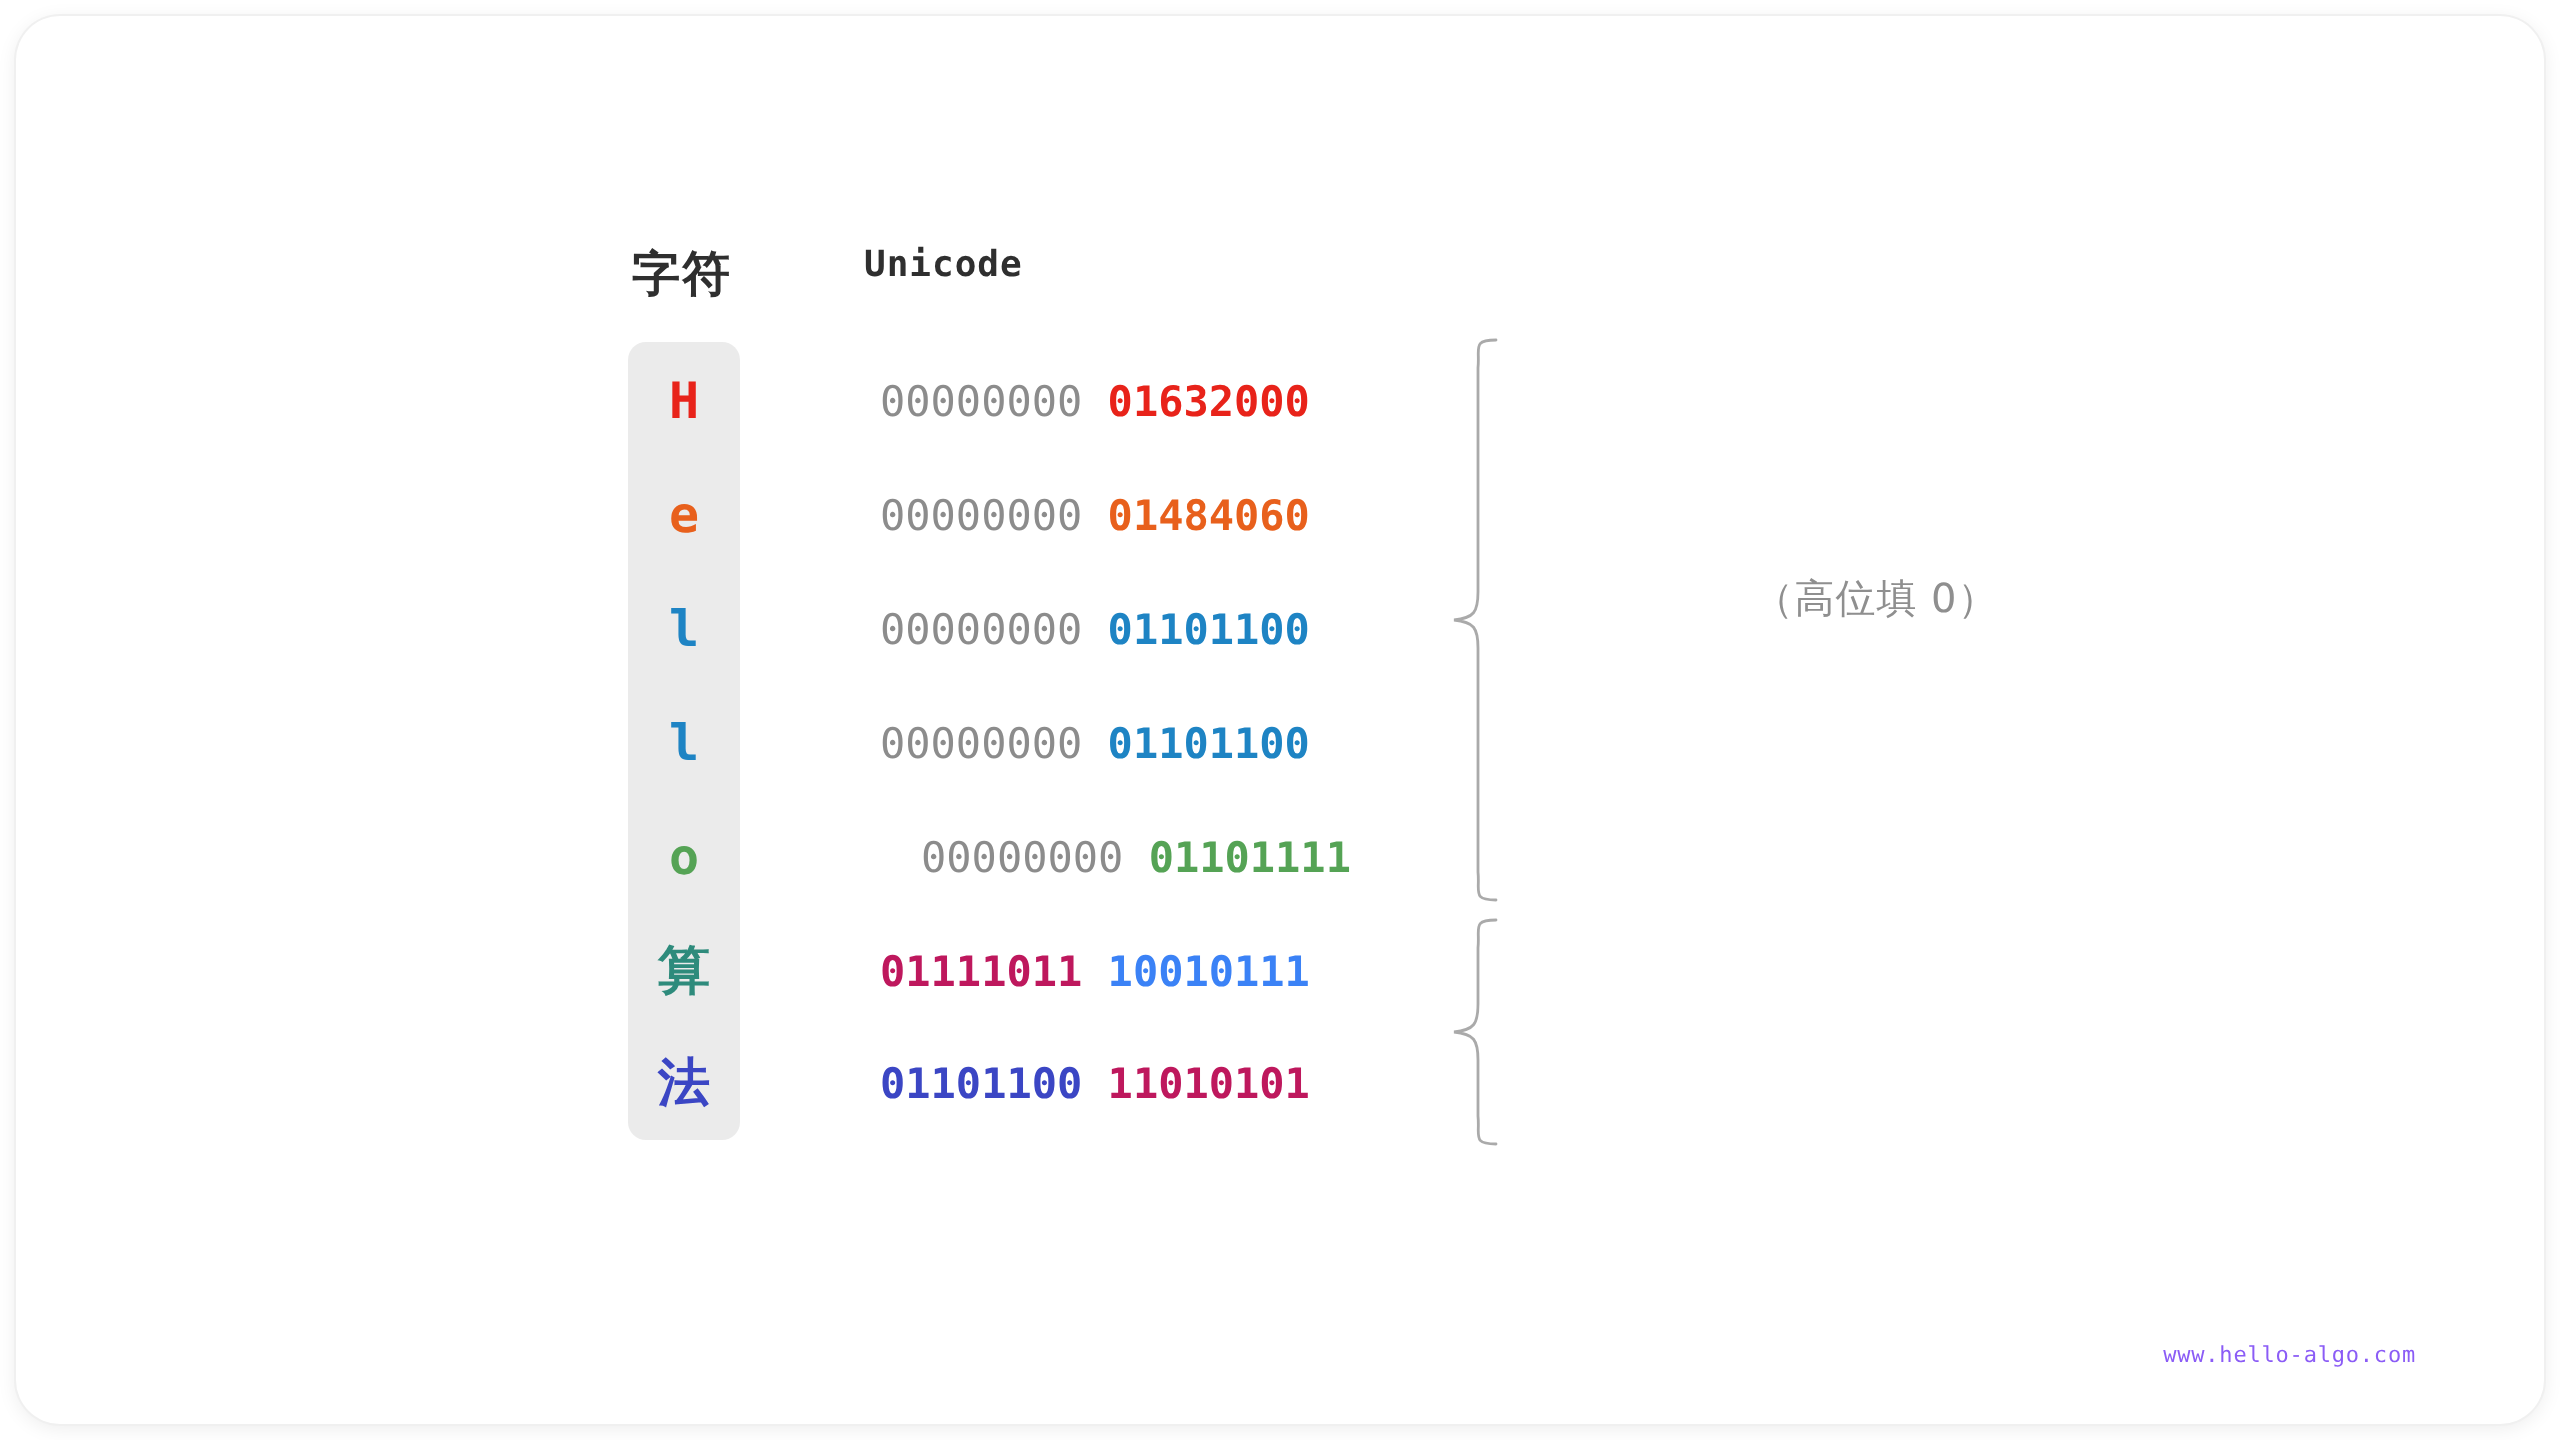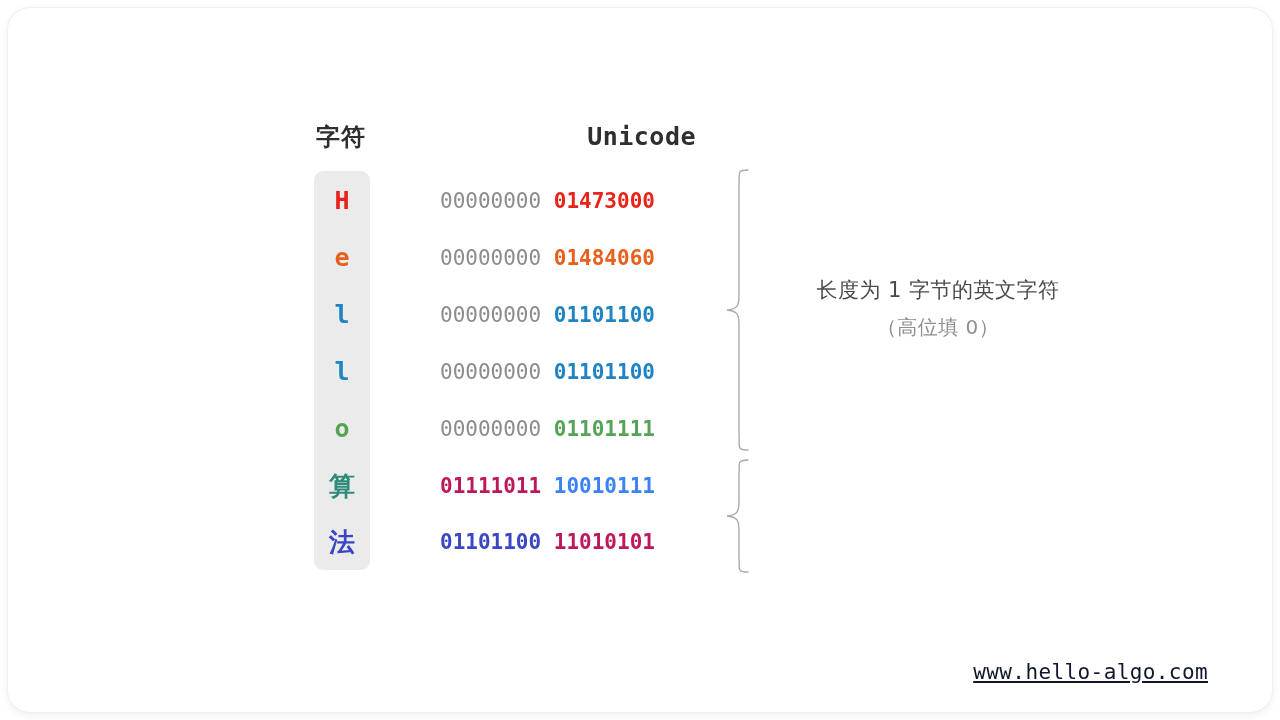--- a/index.html
+++ b/index.html
@@ -38,22 +38,22 @@
     font-weight: bold;
     color: #2f2f2f;
     font-family: "Liberation Sans", "DejaVu Sans", sans-serif;
     letter-spacing: 1px;
   }
   .col-header-code {
     position: absolute;
     left: 424px;
     top: 114px;
     width: 264px;
-    text-align: right;
-    font-size: 25px;
+    text-align: left;
+    font-size: 18px;
     font-weight: bold;
     color: #2f2f2f;
     font-family: "DejaVu Sans Mono", monospace;
     letter-spacing: 0.5px;
   }
 
   
   #char-column {
     position: absolute;
     left: 306px;
@@ -123,24 +123,23 @@
     margin-top: 10px;
     white-space: pre;
   }
 
   
   #watermark {
     position: absolute;
     right: 64px;
     bottom: 28px;
     font-family: "DejaVu Sans Mono", monospace;
-    font-size: 21px;
-    color: #0f172a;
+    font-size: 11px;
+    color: #8b5cf6;
     letter-spacing: 0.4px;
-    text-decoration: underline;
   }
 </style>
 </head>
 <body>
 
 <div id="figure-card">
 
   <div class="col-header-char">字符</div>
   <div class="col-header-code">Unicode</div>
 
@@ -148,25 +147,25 @@
       <div class="char-cell" style="top: 13px; color: rgb(232, 35, 26);">H</div>
       <div class="char-cell" style="top: 70px; color: rgb(232, 96, 28);">e</div>
       <div class="char-cell" style="top: 127px; color: rgb(30, 132, 196);">l</div>
       <div class="char-cell" style="top: 184px; color: rgb(30, 132, 196);">l</div>
       <div class="char-cell" style="top: 241px; color: rgb(85, 163, 85);">o</div>
       <div class="char-cell cjk" style="top: 298px; color: rgb(46, 139, 124);">算</div>
       <div class="char-cell cjk" style="top: 354px; color: rgb(59, 70, 196);">法</div>
     </div>
 
   <div id="rows-layer">
-      <div class="code-row" style="top: 176px;"><span class="byte-pad" style="color: rgb(140, 140, 140);">00000000 </span><span class="byte-val" style="color: rgb(232, 35, 26);">01473000</span></div>
+      <div class="code-row" style="top: 176px;"><span class="byte-pad" style="color: rgb(140, 140, 140);">00000000 </span><span class="byte-val" style="color: rgb(232, 35, 26);">01632000</span></div>
       <div class="code-row" style="top: 233px;"><span class="byte-pad" style="color: rgb(140, 140, 140);">00000000 </span><span class="byte-val" style="color: rgb(232, 96, 28);">01484060</span></div>
       <div class="code-row" style="top: 290px;"><span class="byte-pad" style="color: rgb(140, 140, 140);">00000000 </span><span class="byte-val" style="color: rgb(30, 132, 196);">01101100</span></div>
       <div class="code-row" style="top: 347px;"><span class="byte-pad" style="color: rgb(140, 140, 140);">00000000 </span><span class="byte-val" style="color: rgb(30, 132, 196);">01101100</span></div>
-      <div class="code-row" style="top: 404px;"><span class="byte-pad" style="color: rgb(140, 140, 140);">00000000 </span><span class="byte-val" style="color: rgb(85, 163, 85);">01101111</span></div>
+      <div class="code-row" style="top: 404px; text-align: center;"><span class="byte-pad" style="color: rgb(140, 140, 140);">00000000 </span><span class="byte-val" style="color: rgb(85, 163, 85);">01101111</span></div>
       <div class="code-row" style="top: 461px;"><span class="byte-pad" style="color: #be185d; font-weight: bold;">01111011 </span><span class="byte-val" style="color: #3b82f6;">10010111</span></div>
       <div class="code-row" style="top: 517px;"><span class="byte-pad" style="color: rgb(59, 70, 196); font-weight: bold;">01101100 </span><span class="byte-val" style="color: #be185d;">11010101</span></div>
     </div>
 
   <svg class="brace-svg" style="left:716px; top:160px;" width="28" height="284" viewBox="0 0 28 284">
     <path d="M 24 2
              C 12 2, 16 6, 15 16
              L 15 128
              C 15 138, 13 141, 3 142
              C 13 143, 15 146, 15 156
@@ -178,20 +177,19 @@
     <path d="M 24 2
              C 12 2, 16 6, 15 16
              L 15 44
              C 15 54, 13 57, 3 58
              C 13 59, 15 62, 15 72
              L 15 100
              C 16 110, 12 114, 24 114" fill="none" stroke="#aaaaaa" stroke-width="1.4" stroke-linecap="round"></path>
   </svg>
 
   <div class="annotation" style="left:770px; top:268px; width:320px;">
-    <div class="ann-line1">长度为 1 字节的英文字符</div>
     <div class="ann-line2">（高位填 0）</div>
   </div>
 
 
   <div id="watermark">www.hello-algo.com</div>
 
 </div>
 
 </body></html>

